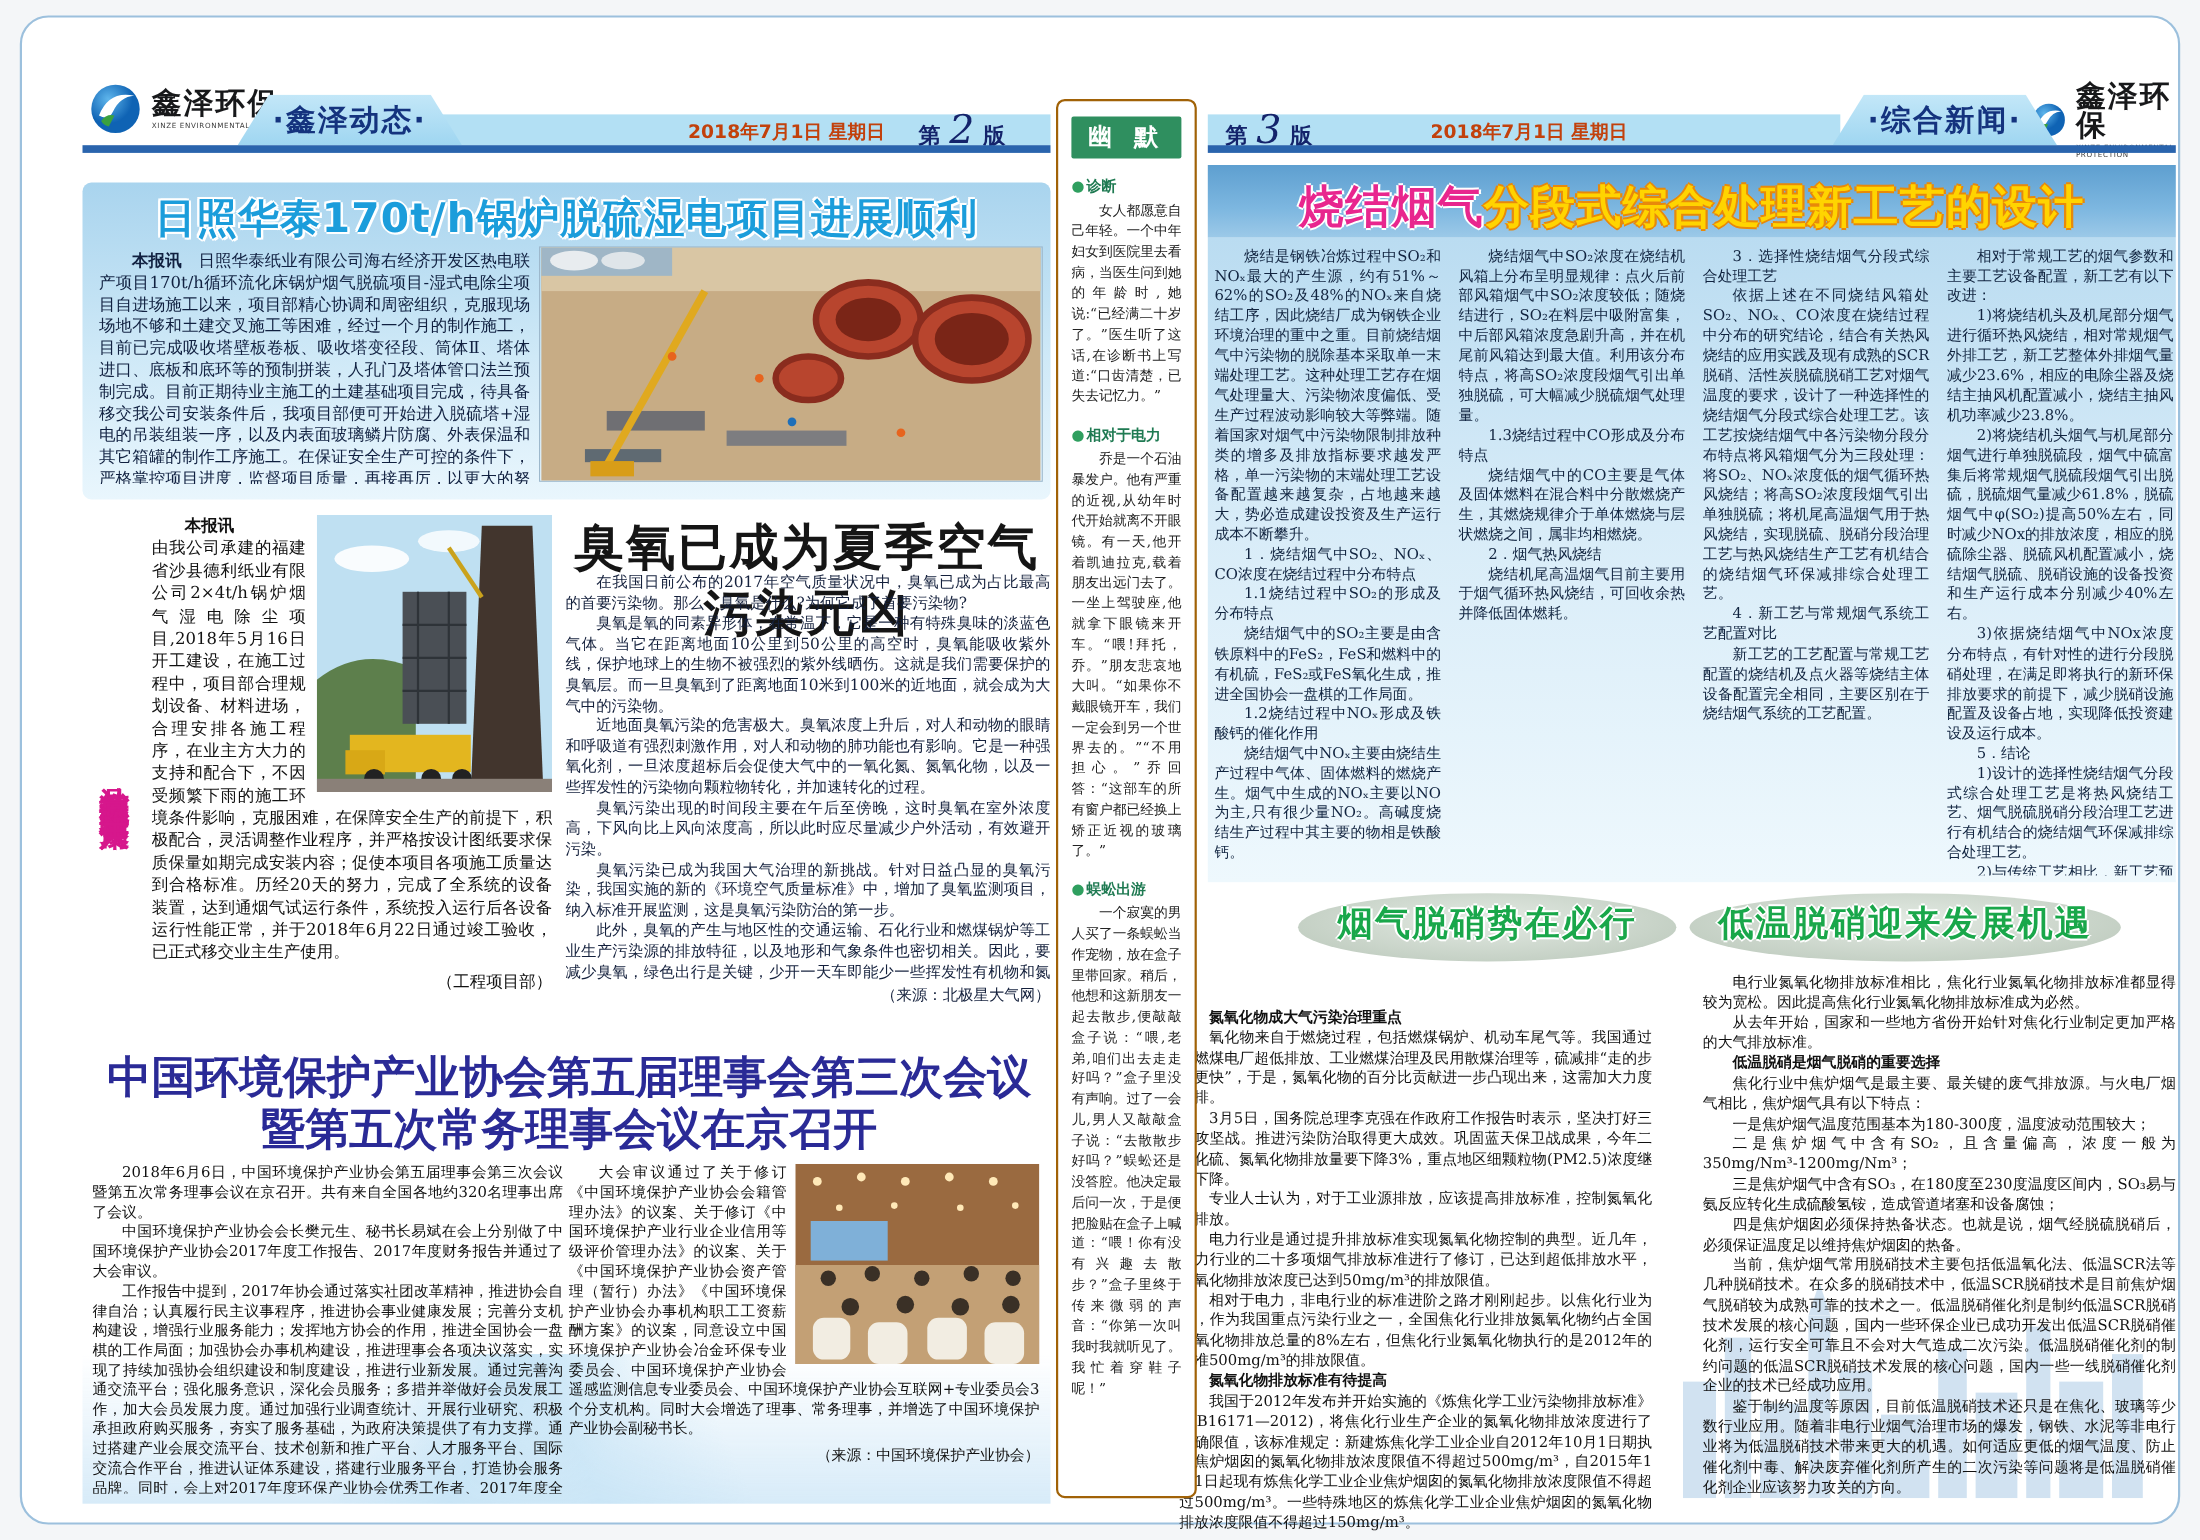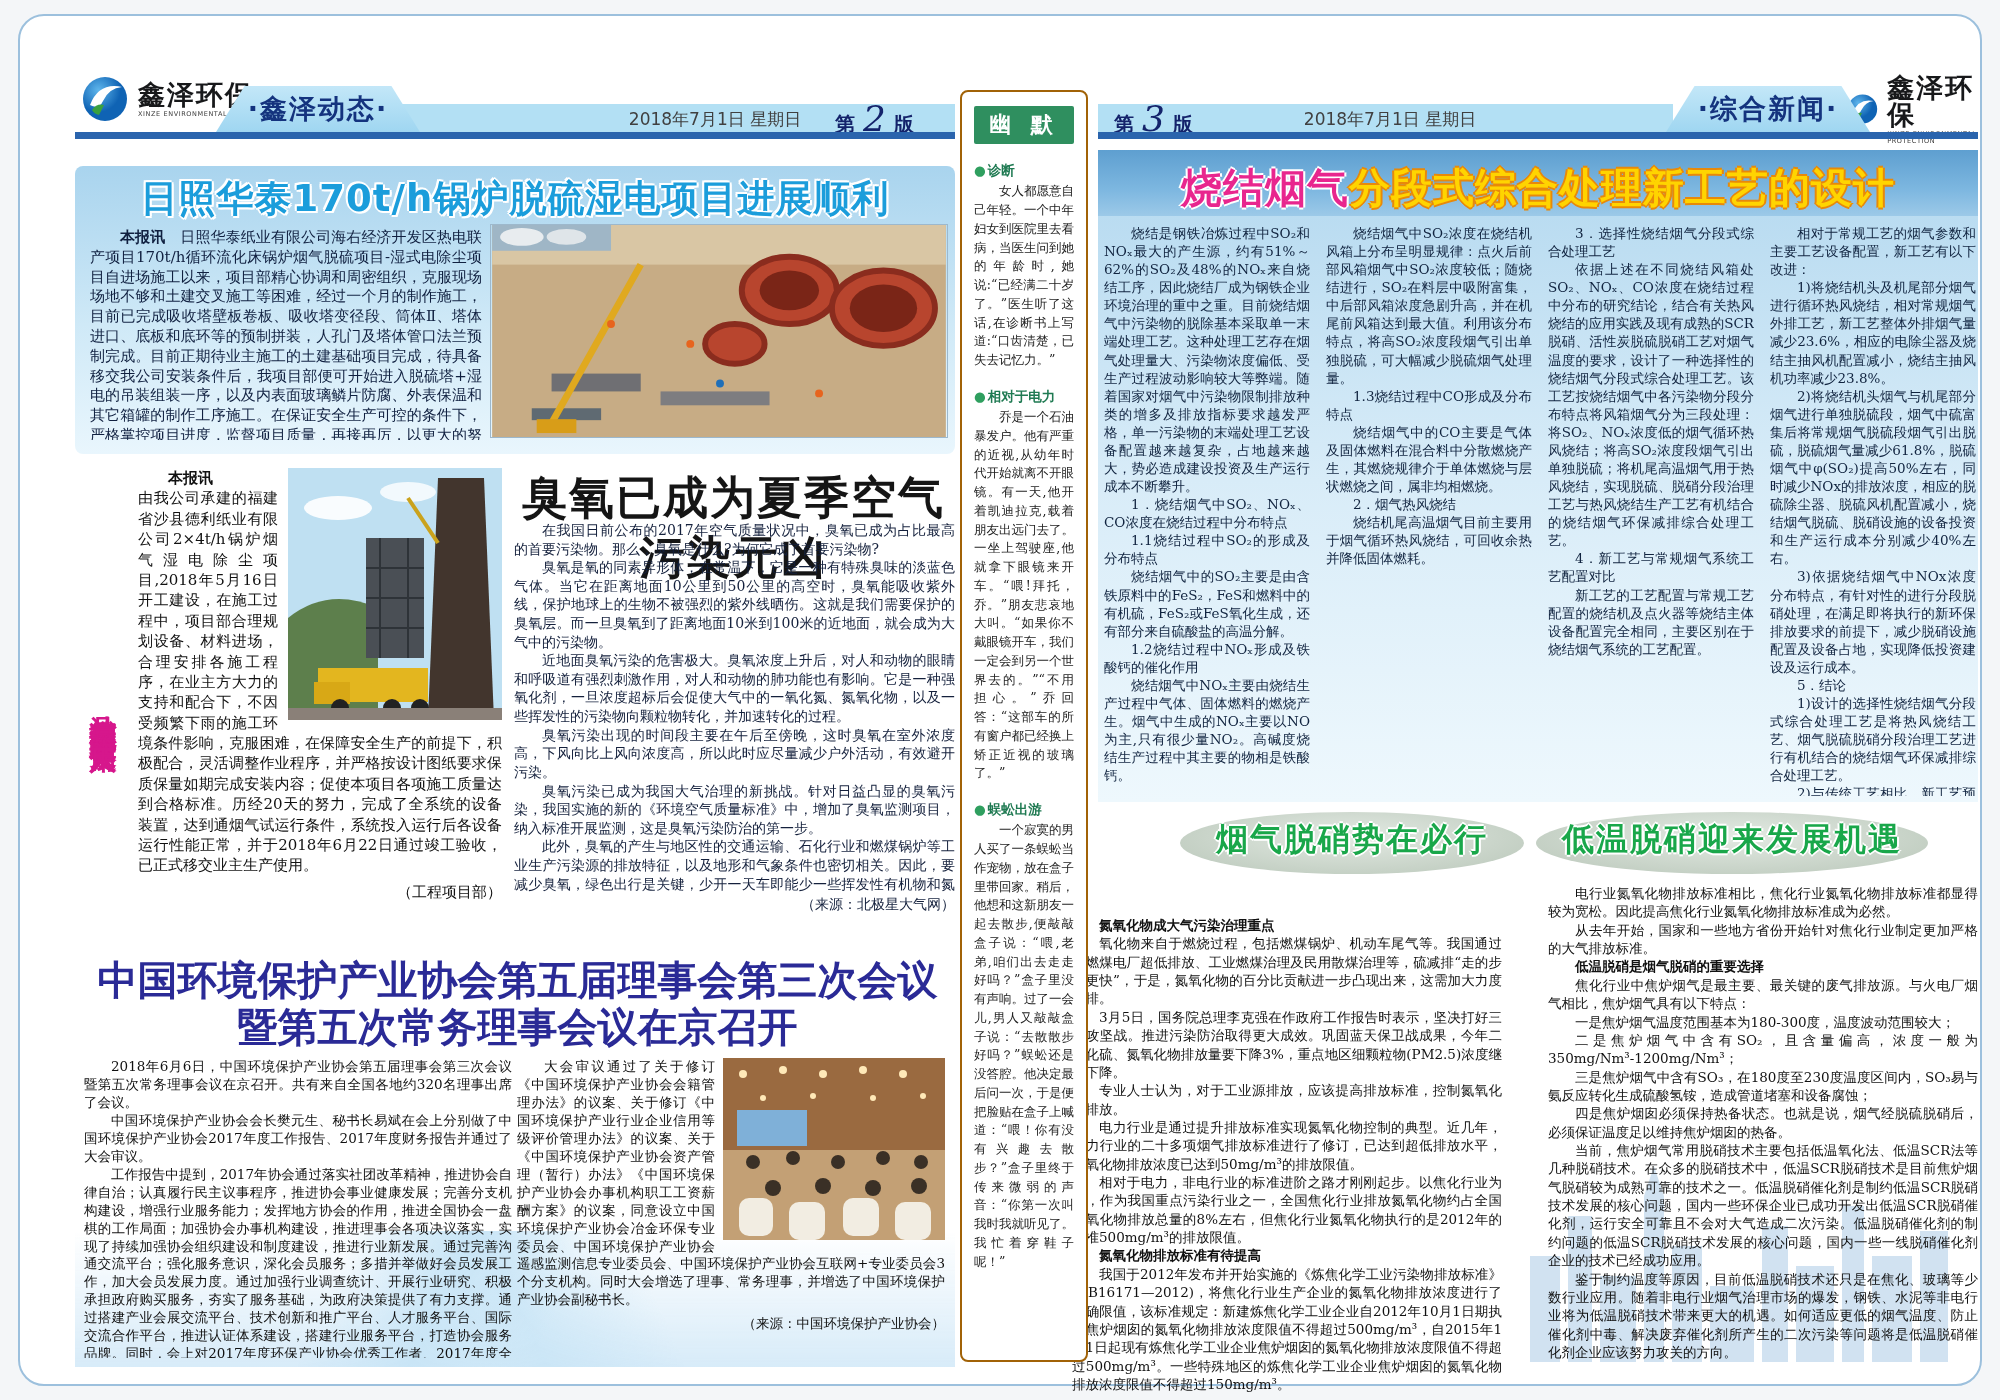--- a/index.html
+++ b/index.html
@@ -12,21 +12,21 @@
   .logo{position:absolute;display:flex;align-items:center;gap:8px;}
   .logo .btxt{display:flex;flex-direction:column;line-height:1;}
   .logo .bname{font-size:27px;font-weight:bold;color:#17181a;letter-spacing:2px;}
   .logo .bsub{font-size:6.5px;color:#3b3b3b;letter-spacing:.6px;margin-top:3px;}
   .banner{position:absolute;height:46px;background:linear-gradient(180deg,#c3e7f8,#9fd6f1);
           clip-path:polygon(14% 0,86% 0,100% 100%,0 100%);
           display:flex;align-items:center;justify-content:center;
           font-size:27px;font-weight:bold;color:#14337e;letter-spacing:2px;z-index:3;}
   .lightbar{position:absolute;height:28px;background:#b3e0f4;z-index:1;}
   .rule{position:absolute;height:7px;background:#2a64ad;z-index:2;}
-  .datetxt{position:absolute;font-size:17px;font-weight:normal;color:#404040;z-index:2;}
+  .datetxt{position:absolute;font-size:17px;font-weight:bold;color:#c2410c;z-index:2;}
   .pagebox{position:absolute;color:#14236b;z-index:2;display:flex;align-items:baseline;gap:8px;}
   .pagebox .w{font-size:20px;font-weight:bold;}
   .pagebox .n{font-size:36px;font-family:"DejaVu Serif",serif;font-style:italic;}
   
   .par{margin:0;text-indent:2em;text-align:justify;}
   .lead{font-weight:bold;}
   .byline{text-align:right;margin-top:6px;}
   
   .a1panel{position:absolute;left:55px;top:150px;width:880px;height:288px;border-radius:8px;
            background:linear-gradient(180deg,#a9d4ee 0%,#cfe9f7 55%,#e9f6fd 100%);}
@@ -290,21 +290,21 @@
   <div class="a5bg"></div>
   <div class="a5band">
     <span class="t1">烧结烟气</span>
     <span class="t2">分段式综合处理新工艺的设计</span>
   </div>
   <div class="a5cols">
     <div class="a5col">
       <p class="par">烧结是钢铁冶炼过程中SO₂和NOₓ最大的产生源，约有51%～62%的SO₂及48%的NOₓ来自烧结工序，因此烧结厂成为钢铁企业环境治理的重中之重。目前烧结烟气中污染物的脱除基本采取单一末端处理工艺。这种处理工艺存在烟气处理量大、污染物浓度偏低、受生产过程波动影响较大等弊端。随着国家对烟气中污染物限制排放种类的增多及排放指标要求越发严格，单一污染物的末端处理工艺设备配置越来越复杂，占地越来越大，势必造成建设投资及生产运行成本不断攀升。</p>
       <p class="par">1．烧结烟气中SO₂、NOₓ、CO浓度在烧结过程中分布特点</p>
       <p class="par">1.1烧结过程中SO₂的形成及分布特点</p>
-      <p class="par">烧结烟气中的SO₂主要是由含铁原料中的FeS₂，FeS和燃料中的有机硫，FeS₂或FeS氧化生成，还有部分来自硫酸盐的高温分解。</p>
+      <p class="par">烧结烟气中的SO₂主要是由含铁原料中的FeS₂，FeS和燃料中的有机硫，FeS₂或FeS氧化生成，推进全国协会一盘棋的工作局面。</p>
       <p class="par">1.2烧结过程中NOₓ形成及铁酸钙的催化作用</p>
       <p class="par">烧结烟气中NOₓ主要由烧结生产过程中气体、固体燃料的燃烧产生。烟气中生成的NOₓ主要以NO为主,只有很少量NO₂。高碱度烧结生产过程中其主要的物相是铁酸钙。</p>
     </div>
     <div class="a5col">
       <p class="par">烧结烟气中SO₂浓度在烧结机风箱上分布呈明显规律：点火后前部风箱烟气中SO₂浓度较低；随烧结进行，SO₂在料层中吸附富集，中后部风箱浓度急剧升高，并在机尾前风箱达到最大值。利用该分布特点，将高SO₂浓度段烟气引出单独脱硫，可大幅减少脱硫烟气处理量。</p>
       <p class="par">1.3烧结过程中CO形成及分布特点</p>
       <p class="par">烧结烟气中的CO主要是气体及固体燃料在混合料中分散燃烧产生，其燃烧规律介于单体燃烧与层状燃烧之间，属非均相燃烧。</p>
       <p class="par">2．烟气热风烧结</p>
       <p class="par">烧结机尾高温烟气目前主要用于烟气循环热风烧结，可回收余热并降低固体燃耗。</p>
     </div>

